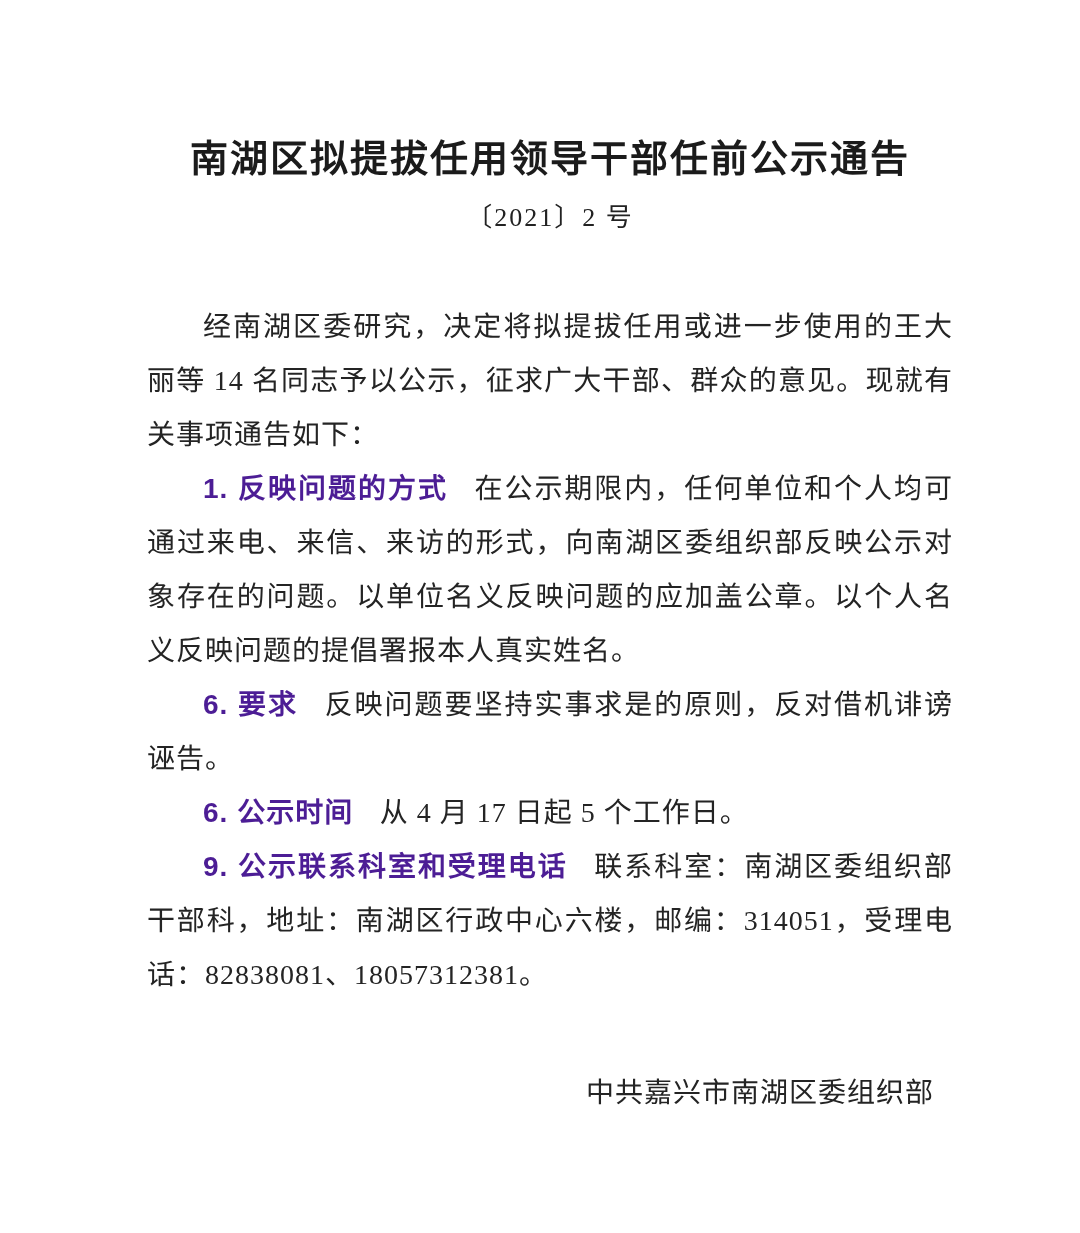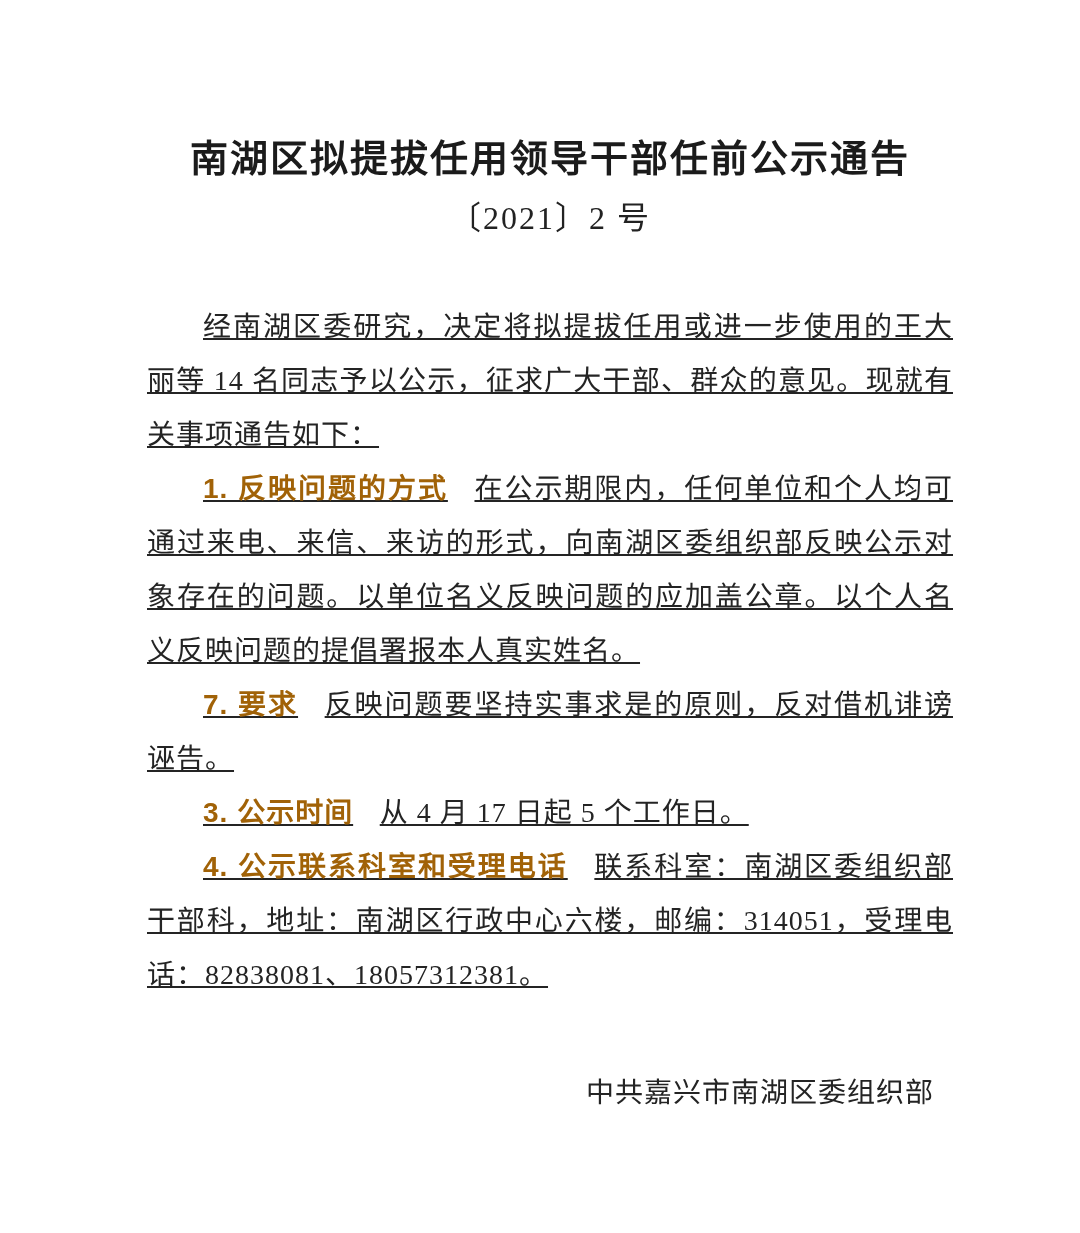--- a/index.html
+++ b/index.html
@@ -28,42 +28,41 @@
     font-weight: 700;
     font-size: 38px;
     line-height: 50px;
     letter-spacing: 2px;
     color: #1b1b1b;
     white-space: nowrap;
   }
   .doc-number {
     margin: 14px 0 0 0;
     text-align: center;
-    font-size: 32px;
+    font-size: 26px;
     line-height: 40px;
     letter-spacing: 2px;
     color: #222222;
   }
   .doc-body {
     margin-top: 62px;
     font-size: 28px;
     line-height: 54px;
     letter-spacing: 1px;
     text-align: justify;
   }
   .para {
     margin: 0;
     text-indent: 2em;
     color: #242424;
-    text-decoration: underline;
   }
   .item-label {
     font-family: "Liberation Sans", "DejaVu Sans", sans-serif;
     font-weight: 700;
-    color: #a16207;
+    color: #4c1d95;
     margin-right: 0.95em;
   }
   .footer {
     margin-top: 61px;
     text-align: right;
     padding-right: 19px;
     font-size: 28px;
     line-height: 60px;
     letter-spacing: 1px;
     color: #242424;
@@ -88,29 +87,29 @@
 
     <p class="para">
       <span>经南湖区委研究，决定将拟提拔任用或进一步使用的王大丽等 14 名同志予以公示，征求广大干部、群众的意见。现就有关事项通告如下：</span>
     </p>
 
     <p class="para">
       <span class="item-label">1. 反映问题的方式</span><span>在公示期限内，任何单位和个人均可通过来电、来信、来访的形式，向南湖区委组织部反映公示对象存在的问题。以单位名义反映问题的应加盖公章。以个人名义反映问题的提倡署报本人真实姓名。</span>
     </p>
 
     <p class="para">
-      <span class="item-label">7. 要求</span><span>反映问题要坚持实事求是的原则，反对借机诽谤诬告。</span>
+      <span class="item-label">6. 要求</span><span>反映问题要坚持实事求是的原则，反对借机诽谤诬告。</span>
     </p>
 
     <p class="para">
-      <span class="item-label">3. 公示时间</span><span>从 4 月 17 日起 5 个工作日。</span>
+      <span class="item-label">6. 公示时间</span><span>从 4 月 17 日起 5 个工作日。</span>
     </p>
 
     <p class="para">
-      <span class="item-label">4. 公示联系科室和受理电话</span><span>联系科室：南湖区委组织部干部科，地址：南湖区行政中心六楼，邮编：314051，受理电话：82838081、18057312381。</span>
+      <span class="item-label">9. 公示联系科室和受理电话</span><span>联系科室：南湖区委组织部干部科，地址：南湖区行政中心六楼，邮编：314051，受理电话：82838081、18057312381。</span>
     </p>
 
   </div>
 
   <div class="footer">
     <div class="sig-block">
       <div class="sig-line">中共嘉兴市南湖区委组织部</div>
     </div>
   </div>
 

